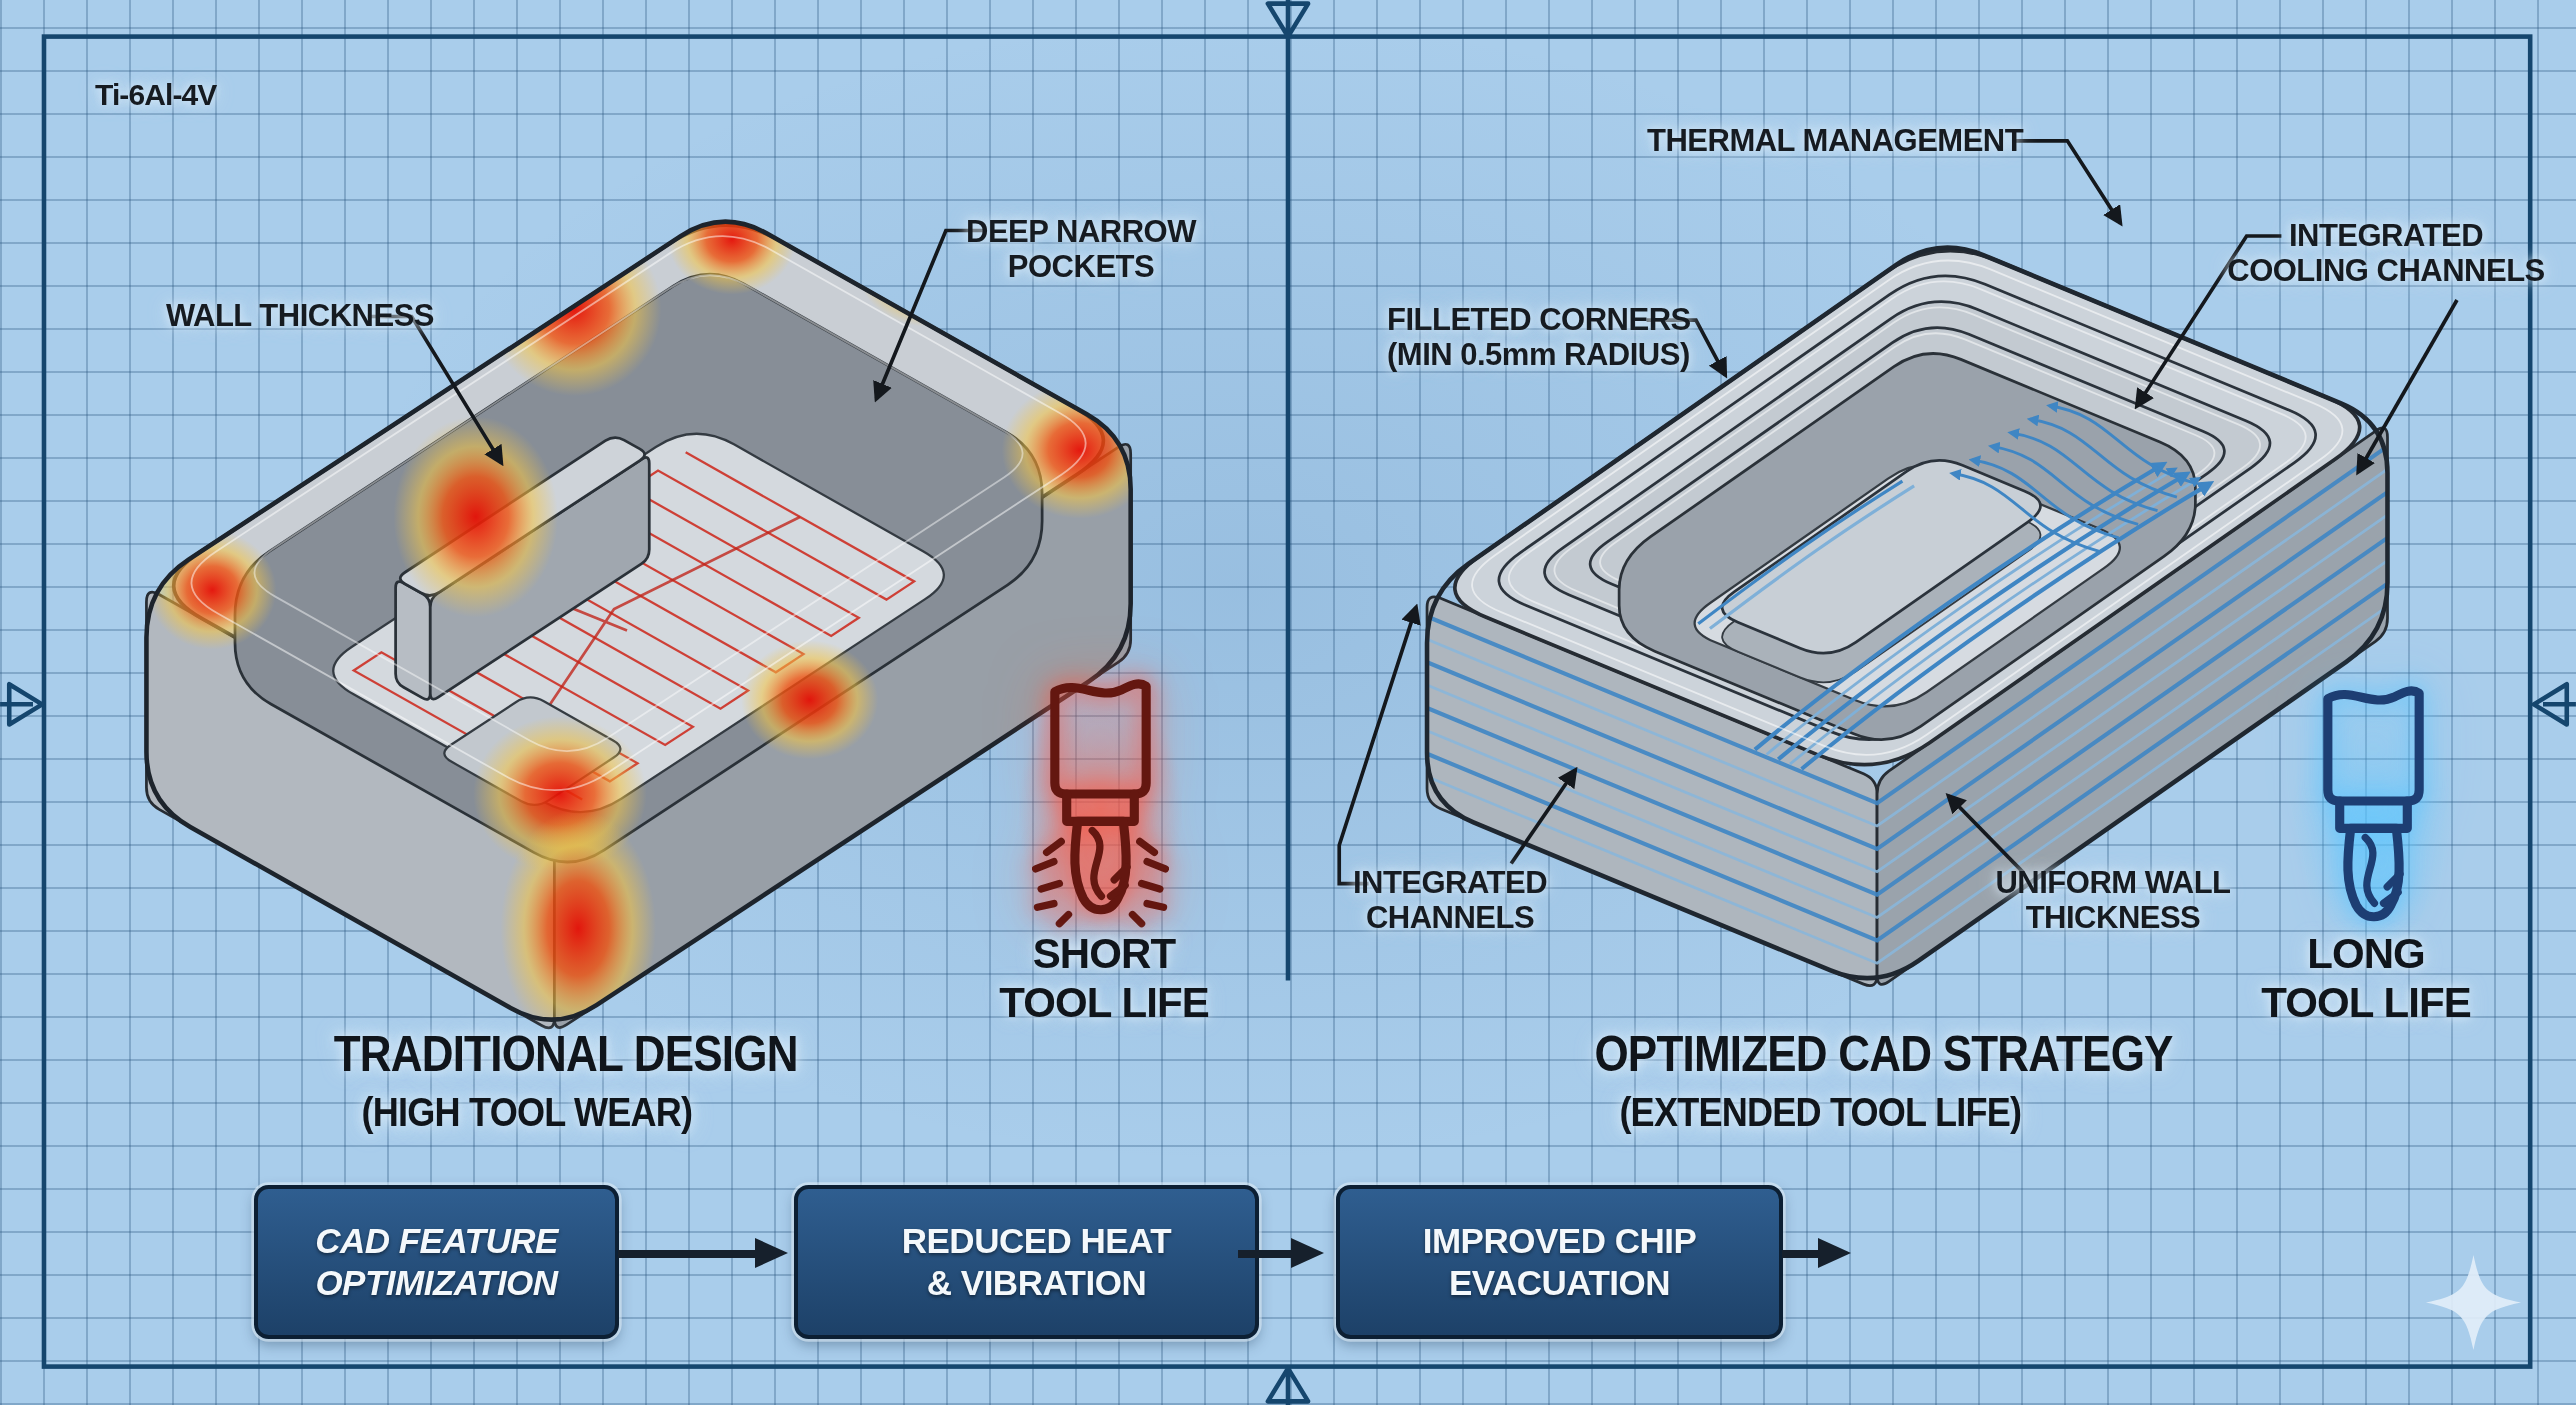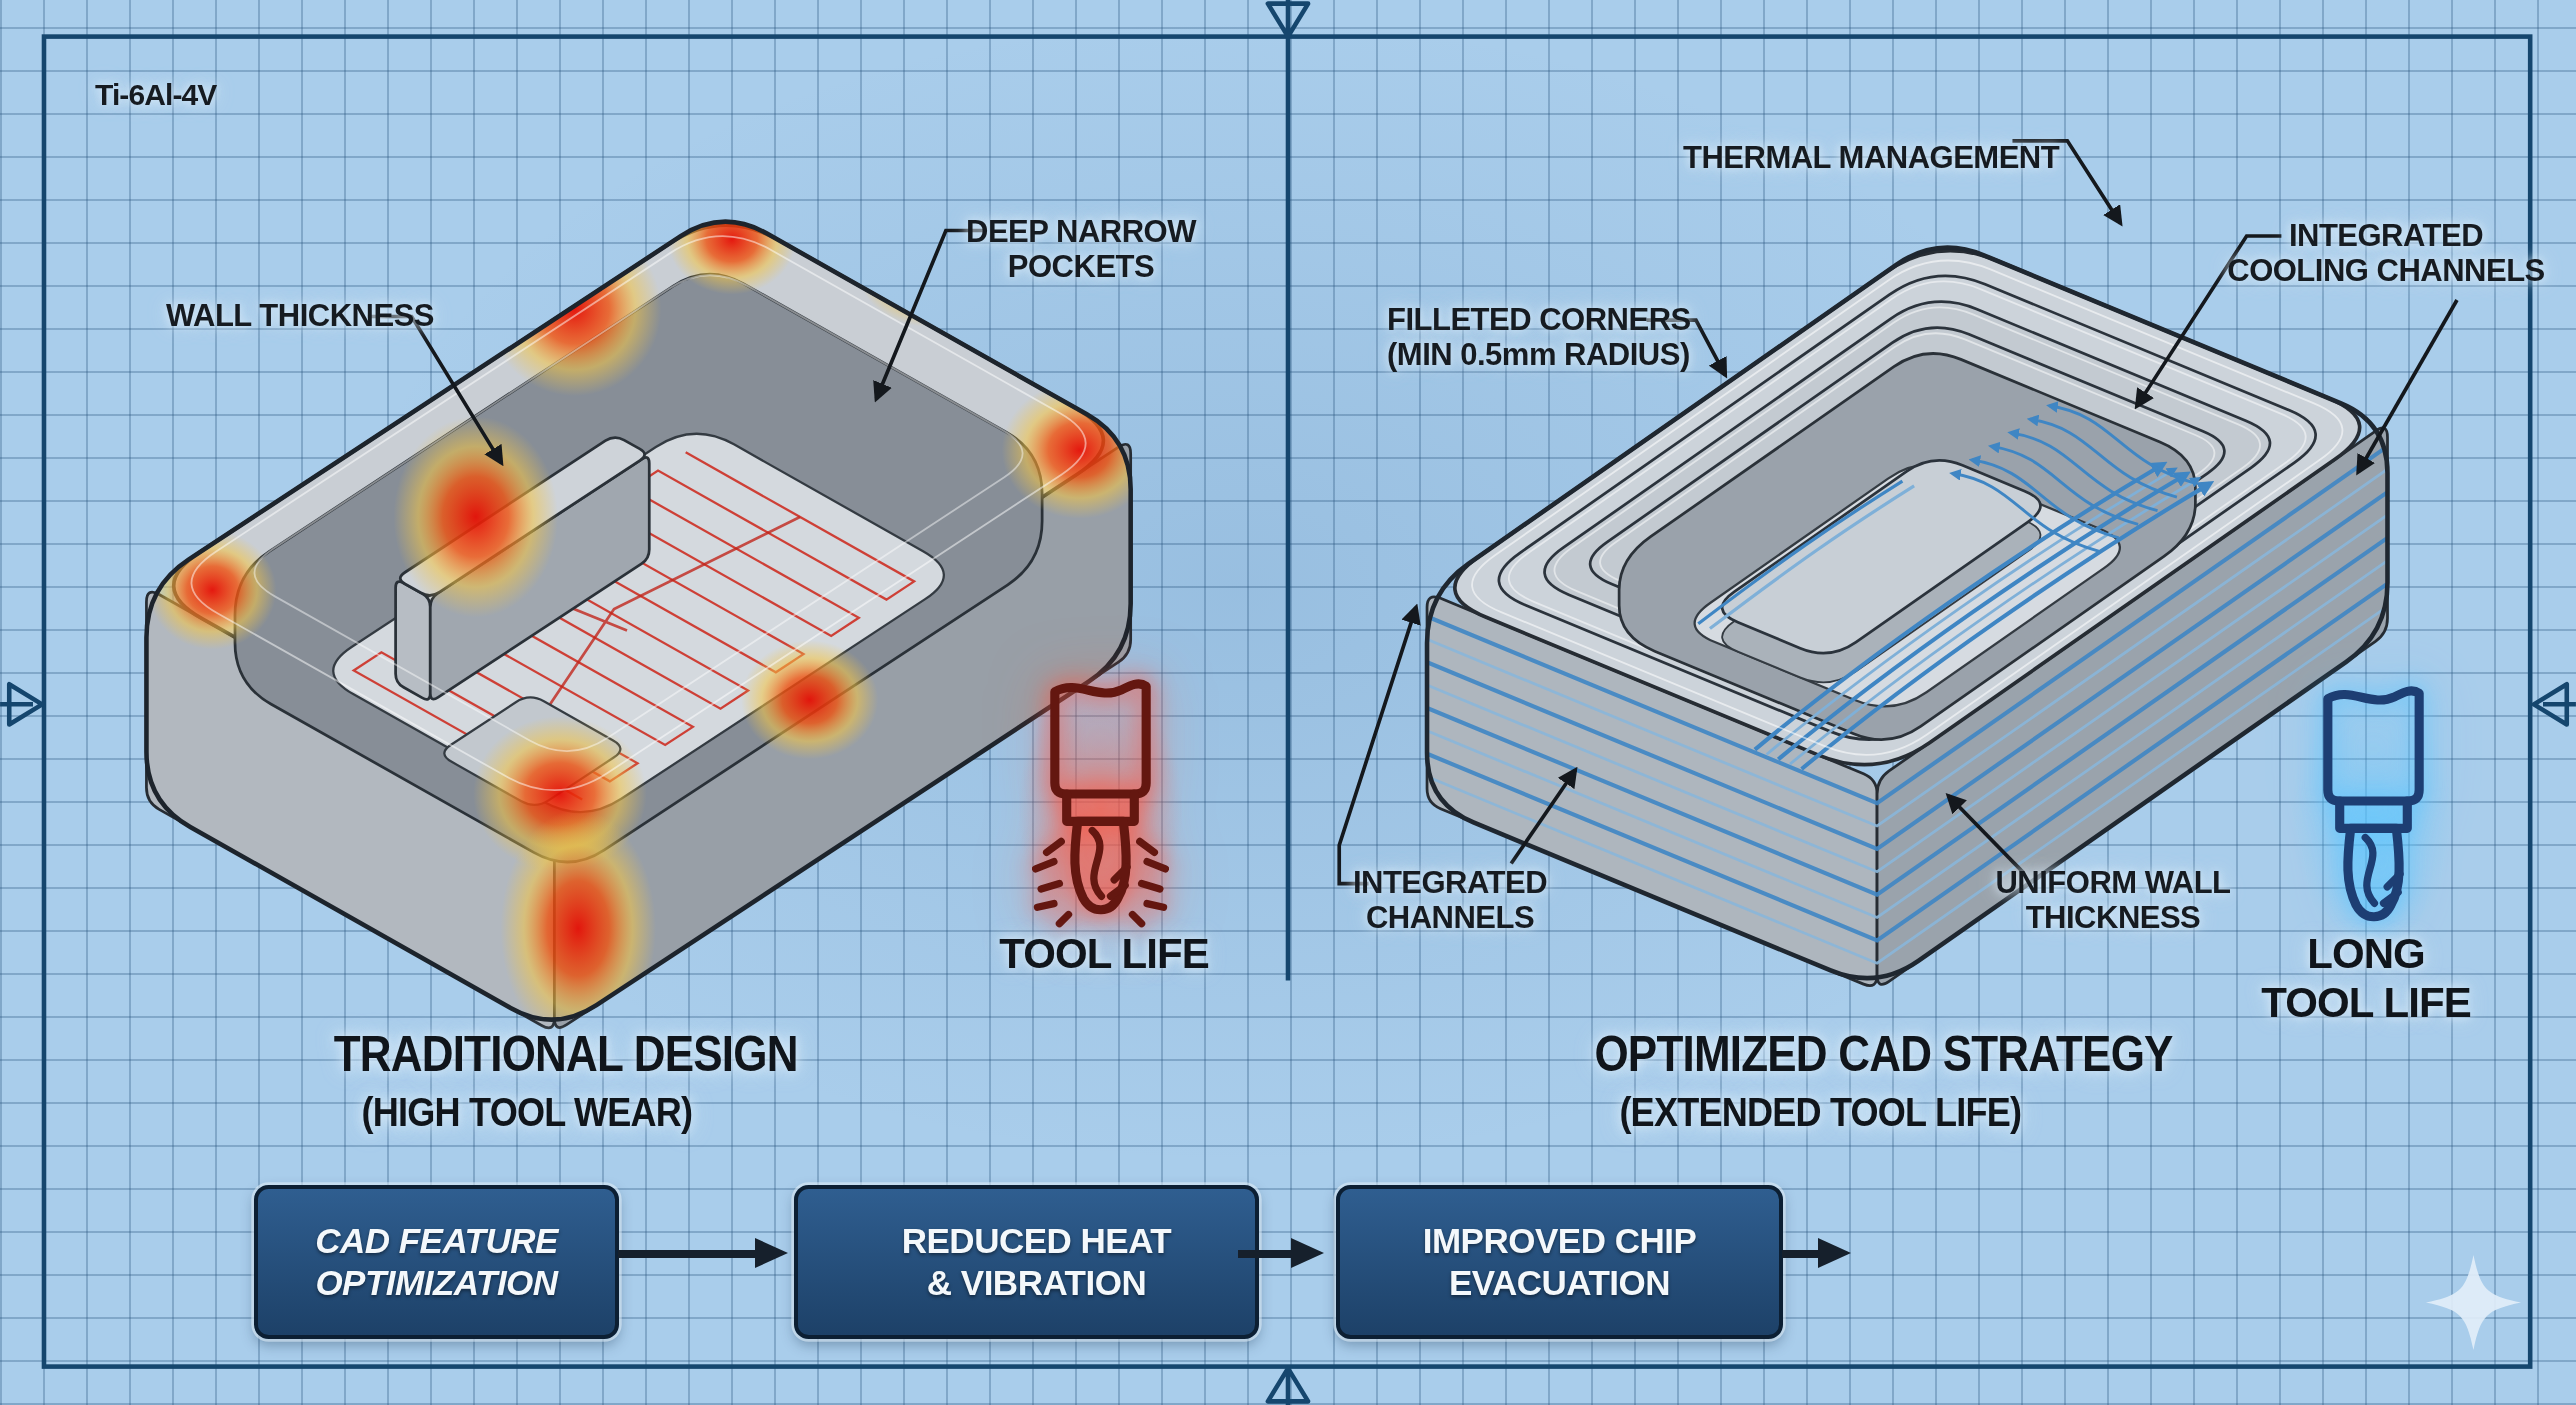--- a/index.html
+++ b/index.html
@@ -166,21 +166,21 @@
   </svg>
 
   <div class="anno material" style="left:95px;top:77px;">Ti-6Al-4V</div>
 
   <div class="anno" style="left:166px;top:298px;">WALL THICKNESS</div>
   <div class="anno center" style="left:921px;top:214px;width:320px;">
     <div>DEEP NARROW</div>
     <div>POCKETS</div>
   </div>
 
-  <div class="anno" style="left:1683px;top:123px;margin-top:17px;">THERMAL MANAGEMENT</div>
+  <div class="anno" style="left:1647px;top:123px;">THERMAL MANAGEMENT</div>
   <div class="anno" style="left:1387px;top:302px;">
     <div>FILLETED CORNERS</div>
     <div>(MIN 0.5mm RADIUS)</div>
   </div>
   <div class="anno center" style="left:2217px;top:218px;width:338px;">
     <div>INTEGRATED</div>
     <div>COOLING CHANNELS</div>
   </div>
   <div class="anno center" style="left:1313px;top:865px;width:274px;">
     <div>INTEGRATED</div>
@@ -214,20 +214,21 @@
         <path d="M50,158 C46,192 44,218 56,242 C66,260 86,258 94,242 C106,222 104,192 100,158 Z"></path>
       </g>
       <g stroke-width="8">
         <path d="M66,168 C90,190 52,214 76,240"></path>
         <path d="M90,222 L104,208 M86,240 L102,228"></path>
       </g>
     </svg>
   </div>
 
   <div class="badge-text" style="left:944px;top:929px;width:320px;">
+    <div>SHORT</div>
     <div>TOOL LIFE</div>
   </div>
   <div class="badge-text" style="left:2206px;top:929px;width:320px;">
     <div>LONG</div>
     <div>TOOL LIFE</div>
   </div>
 
   <div class="ptitle" style="left:302px;top:1025px;width:723px;">
     <span class="t1">TRADITIONAL DESIGN</span>
     <span class="t2"><span>(HIGH TOOL WEAR)</span></span>

